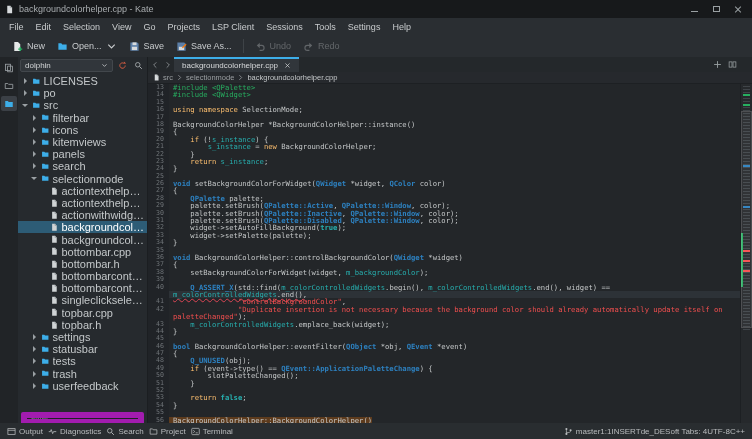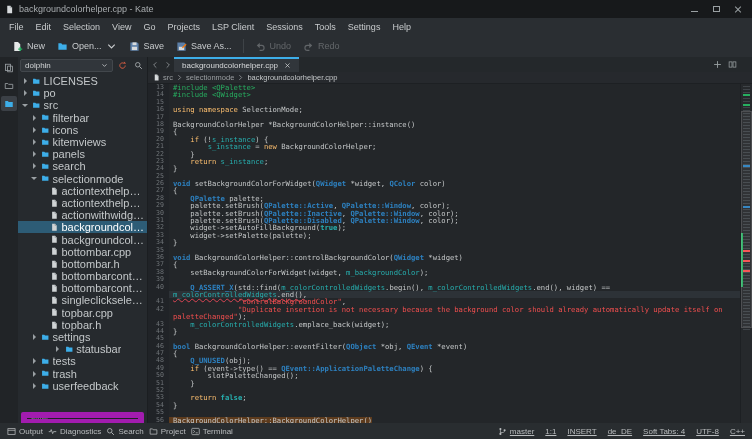--- a/index.html
+++ b/index.html
@@ -96,21 +96,21 @@
   .minimap{position:absolute;top:0;right:0;bottom:0;width:12px;background:#26292c;border-left:1px solid #1d2023;}
   .mm-text{position:absolute;left:2px;right:2px;top:2px;height:72%;opacity:.65;
            background:repeating-linear-gradient(to bottom,#4d5358 0,#4d5358 1px,transparent 1px,transparent 3px);}
   .mm-mark{position:absolute;left:2px;right:2px;height:2px;}
   .mm-modified{position:absolute;left:0;width:2px;background:#27ae60;}
   .mm-view{position:absolute;left:0;right:0;background:rgba(255,255,255,.05);border:1px solid rgba(255,255,255,.14);}
 
   
   .statusbar{position:absolute;left:0;right:0;bottom:0;height:16px;background:#292d30;display:flex;align-items:center;font-size:8px;color:#b9bcbe;padding:0 7px;}
   .sb-left{display:flex;align-items:center;gap:5px;}
-  .sb-right{margin-left:auto;display:flex;align-items:flex-end;gap:11px;text-decoration:underline;}
+  .sb-right{margin-left:auto;display:flex;align-items:flex-end;}
   .sb-item{display:inline-flex;align-items:center;gap:3px;}
   .sb-item .ico svg{width:9px;height:9px;}
 </style>
 </head>
 <body>
 
 <div class="app">
 
   <div class="titlebar">
     <span class="ico">
@@ -465,21 +465,21 @@
           </div>
           <div class="trow" style="padding-left: 12px;">
             <span class="arr c"></span>
             <span class="ico">
               <svg viewBox="0 0 12 12">
                 <path d="M1.5 2.5h3.2l1 1.2h4.8v5.8H1.5z" fill="#3daee9"></path>
               </svg>
             </span>
             <span class="tlabel">settings</span>
           </div>
-          <div class="trow" style="padding-left: 12px; justify-content: center;">
+          <div class="trow" style="padding-left: 12px;">
             <span class="arr c"></span>
             <span class="ico">
               <svg viewBox="0 0 12 12">
                 <path d="M1.5 2.5h3.2l1 1.2h4.8v5.8H1.5z" fill="#3daee9"></path>
               </svg>
             </span>
             <span class="tlabel">statusbar</span>
           </div>
           <div class="trow" style="padding-left: 12px;">
             <span class="arr c"></span>

